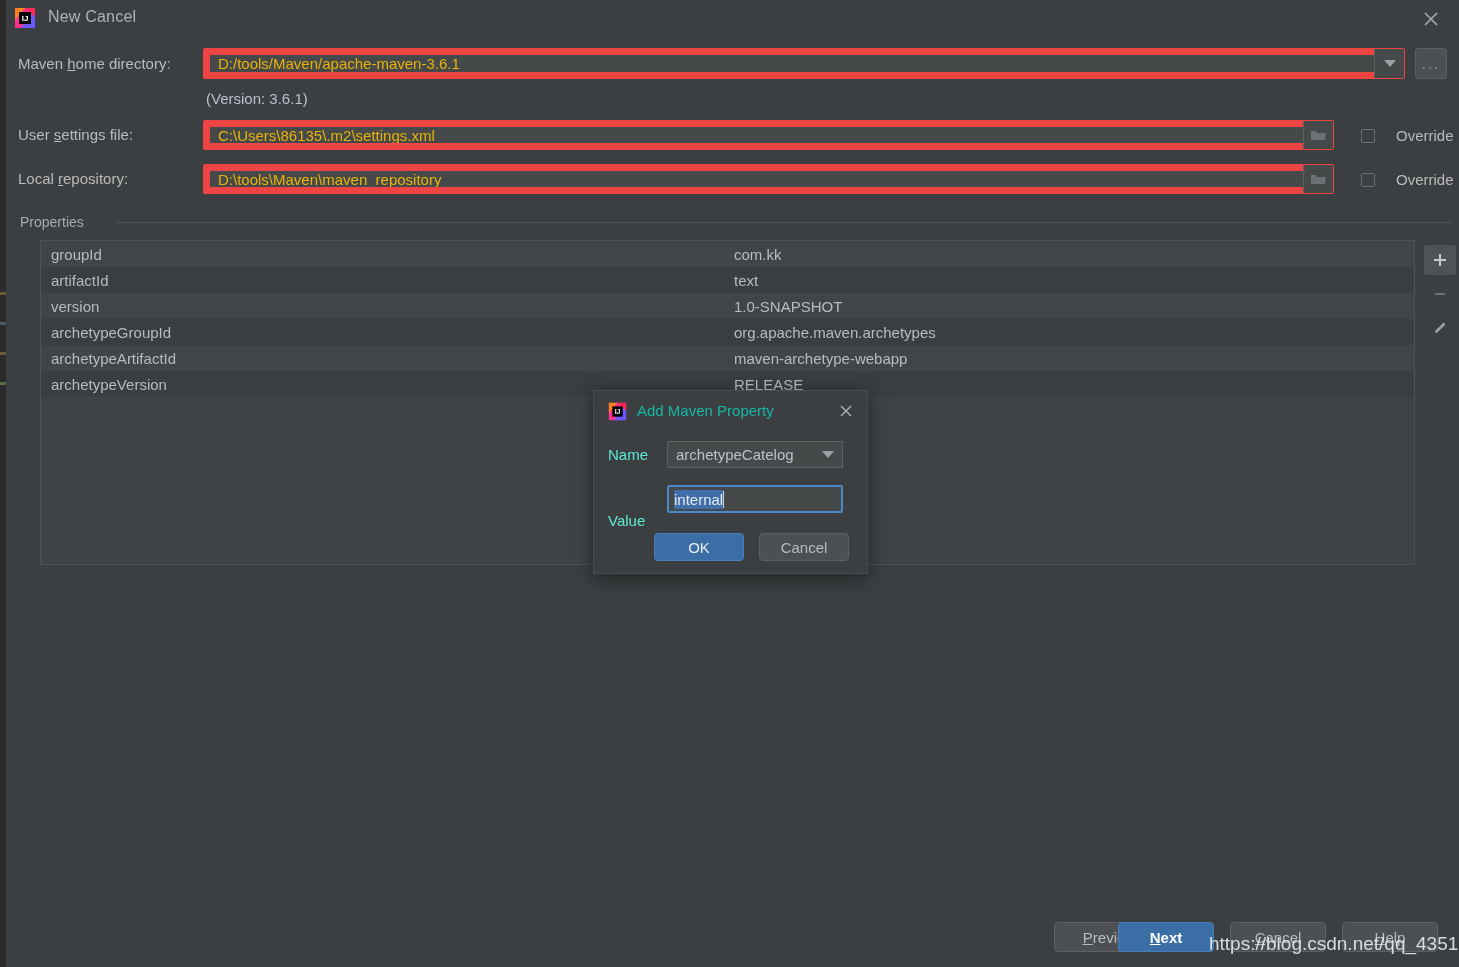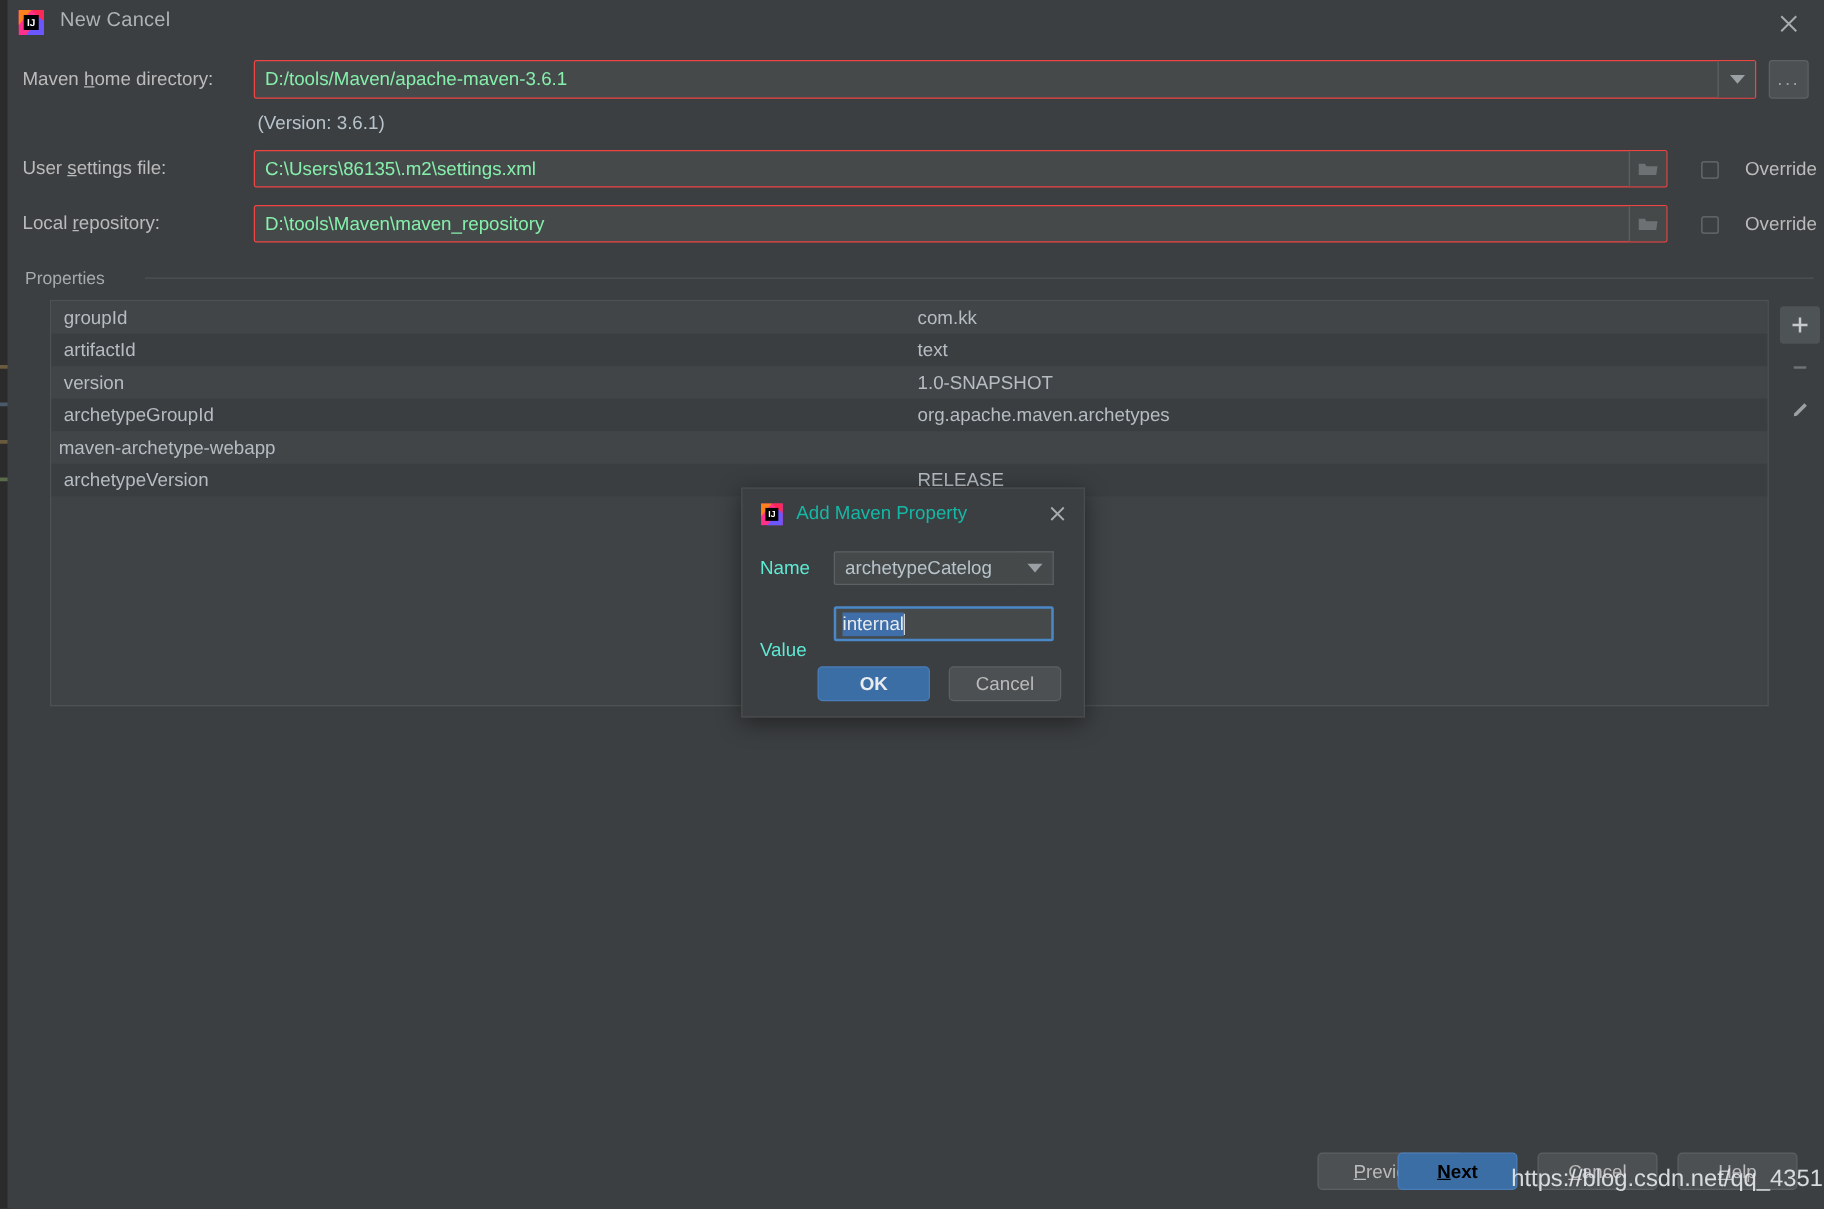--- a/index.html
+++ b/index.html
@@ -72,25 +72,25 @@
     position: absolute;
     font-size: 15px;
     color: #bbbbbb;
     white-space: nowrap;
   }
   .form-label u { text-decoration: underline; }
 
   .textfield {
     position: absolute;
     background: #45494a;
-    border: 1px solid #ef4444;
+    border: 7px solid #ef4444;
     border-radius: 2px;
     box-sizing: border-box;
     font-size: 15px;
-    color: #86efac;
+    color: #eab308;
     display: flex;
     align-items: center;
     padding-left: 8px;
     overflow: hidden;
     white-space: nowrap;
   }
 
   .combo-arrow {
     position: absolute;
     box-sizing: border-box;
@@ -245,21 +245,21 @@
     display: flex;
     align-items: center;
     justify-content: center;
     font-size: 15px;
     color: #bbbbbb;
     cursor: default;
   }
   .btn.primary {
     background: #3b6ea5;
     border-color: #4a7ebb;
-    color: #000000;
+    color: #ffffff;
     font-weight: bold;
   }
   .btn u { text-decoration: underline; }
 
   
   .modal {
     position: absolute;
     left: 593px; top: 390px;
     width: 273px; height: 182px;
     background: #3c3f41;
@@ -355,21 +355,21 @@
     justify-content: center;
     font-size: 15px;
     cursor: default;
   }
   .modal-ok {
     left: 60px; top: 142px;
     width: 90px;
     background: #3b6ea5;
     border: 1px solid #4a7ebb;
     color: #e8ecef;
-    font-weight: bold;
+    font-weight: normal;
   }
   .modal-cancel {
     left: 165px; top: 142px;
     width: 90px;
     background: #4c5052;
     border: 1px solid #5e6163;
     color: #bbbbbb;
   }
 
   
@@ -472,20 +472,21 @@
     </div>
     <div class="trow odd">
       <span class="tcell-name">version</span>
       <span class="tcell-val">1.0-SNAPSHOT</span>
     </div>
     <div class="trow even">
       <span class="tcell-name">archetypeGroupId</span>
       <span class="tcell-val">org.apache.maven.archetypes</span>
     </div>
     <div class="trow odd">
+      <span class="tcell-name">archetypeArtifactId</span>
       <span class="tcell-val">maven-archetype-webapp</span>
     </div>
     <div class="trow even">
       <span class="tcell-name">archetypeVersion</span>
       <span class="tcell-val">RELEASE</span>
     </div>
   </div>
 
   <div class="table-toolbar">
     <div class="tb-btn hover">

